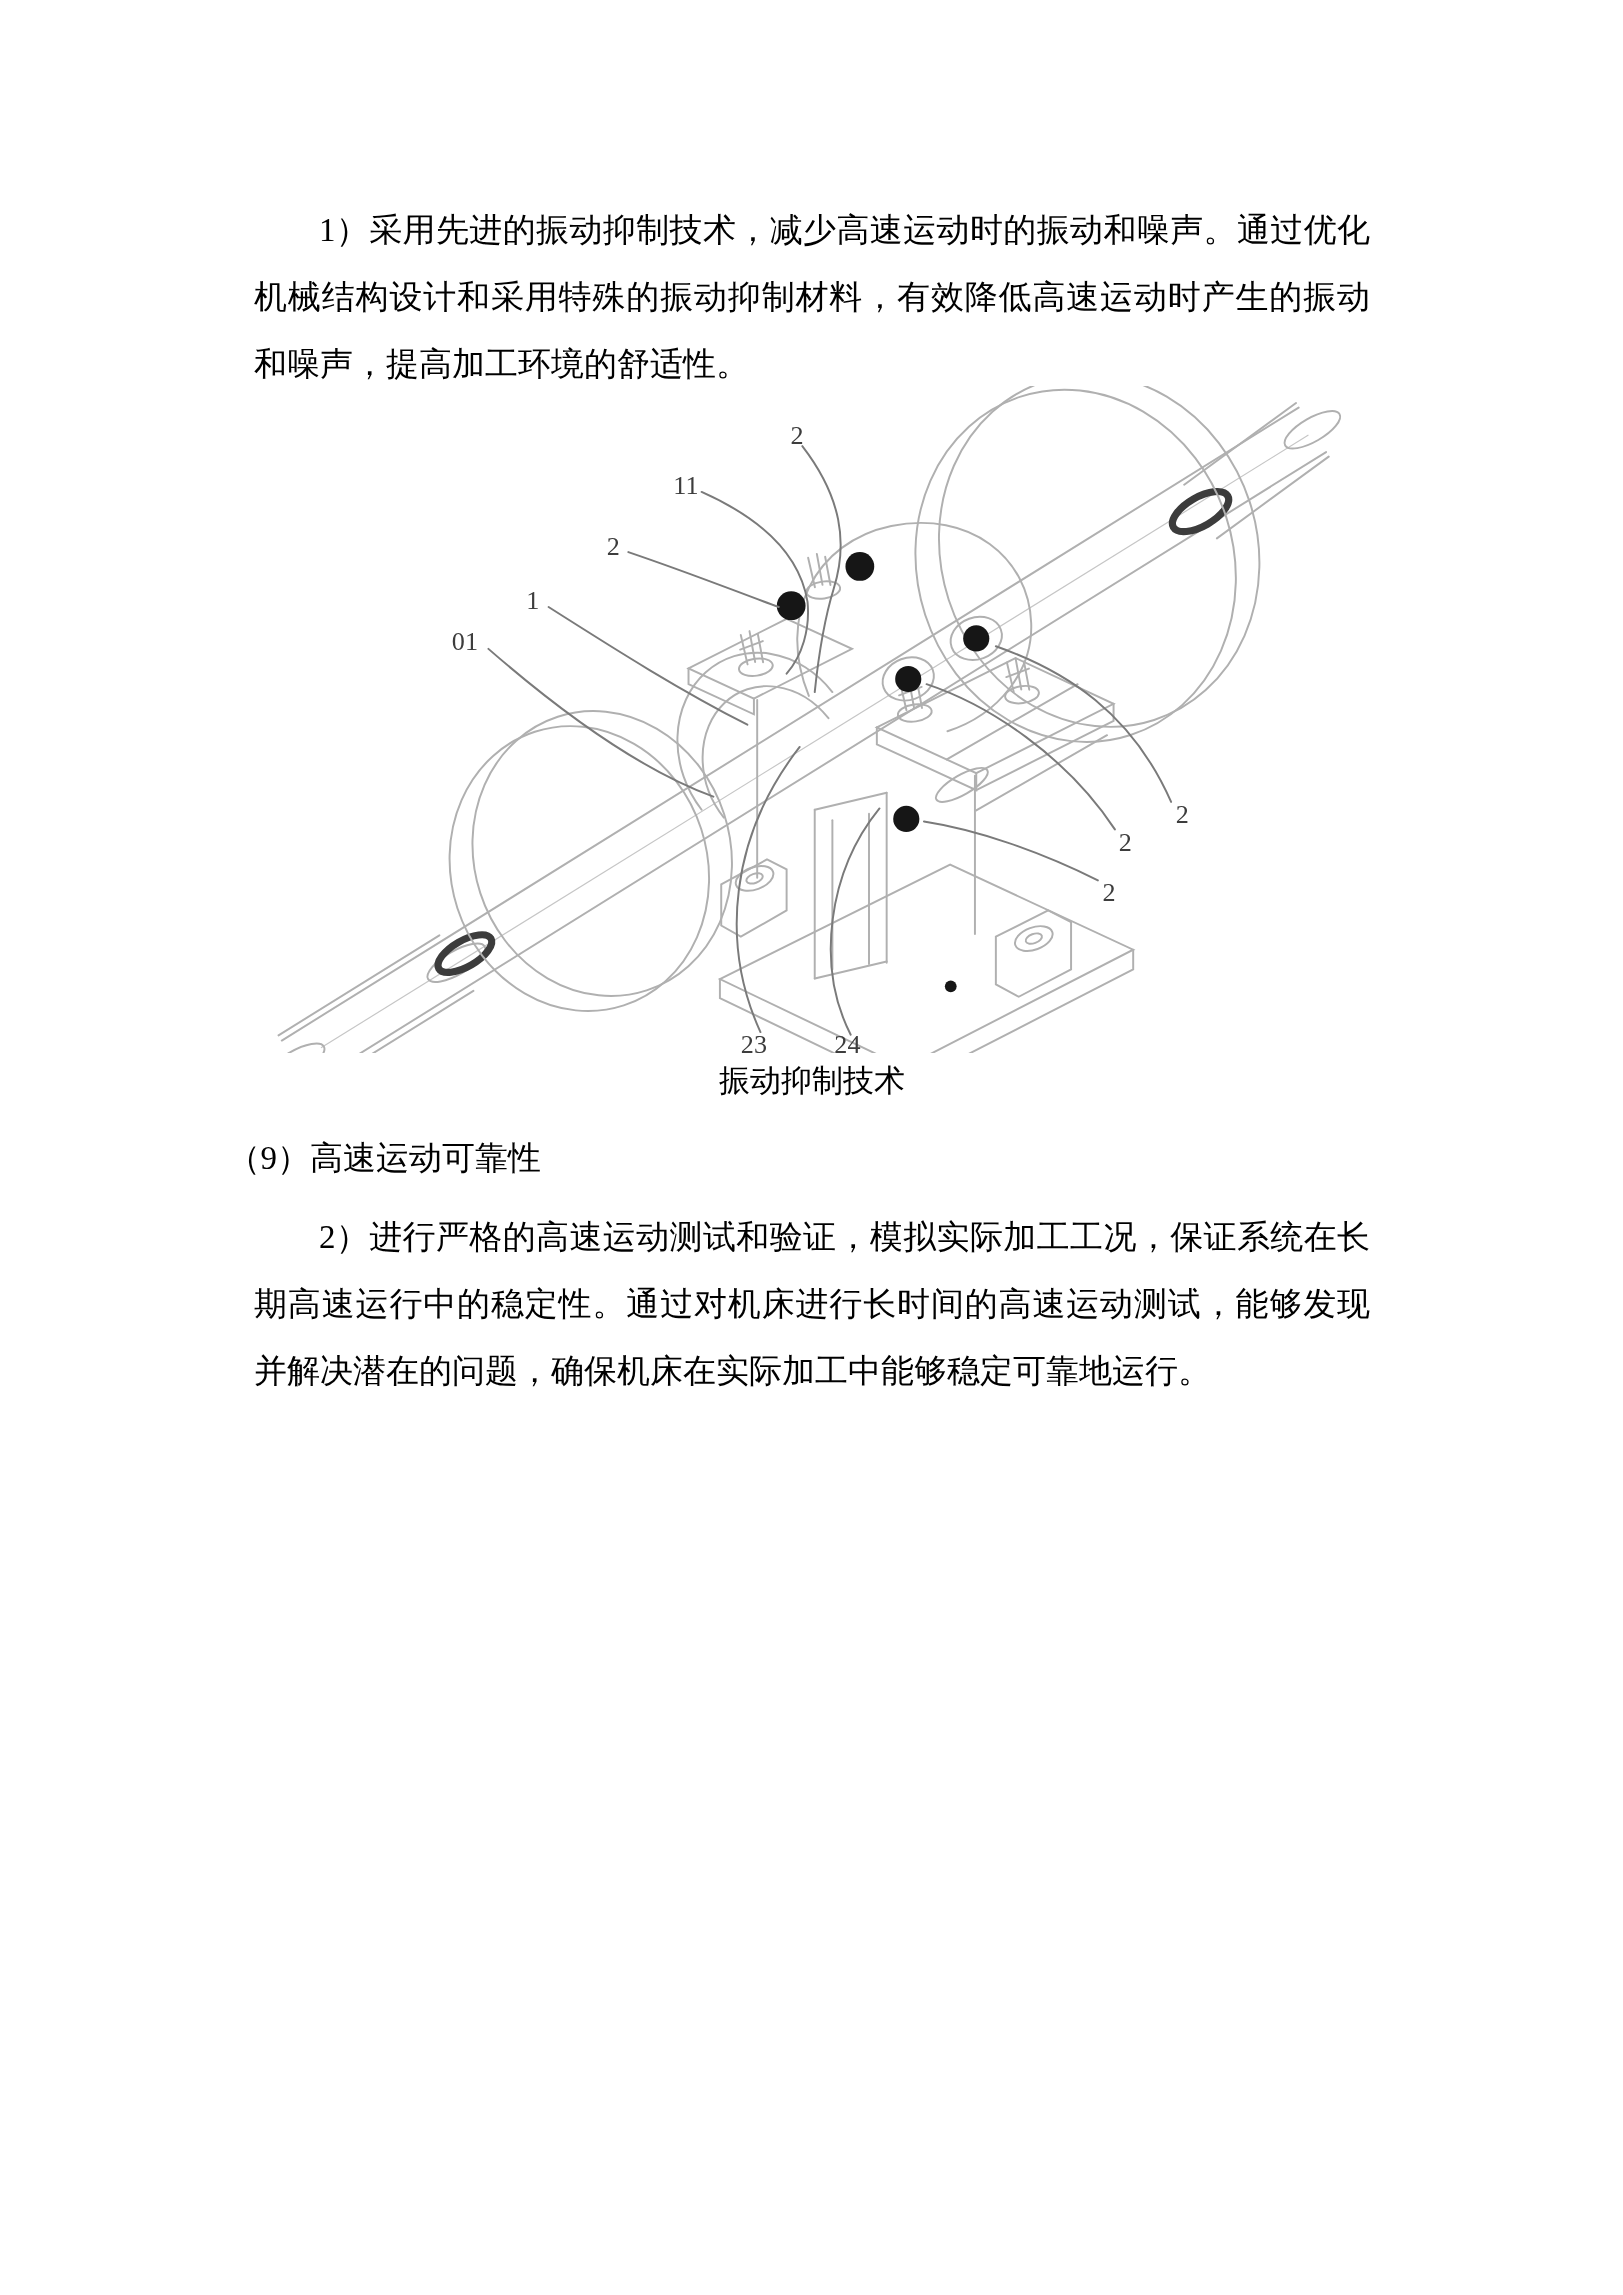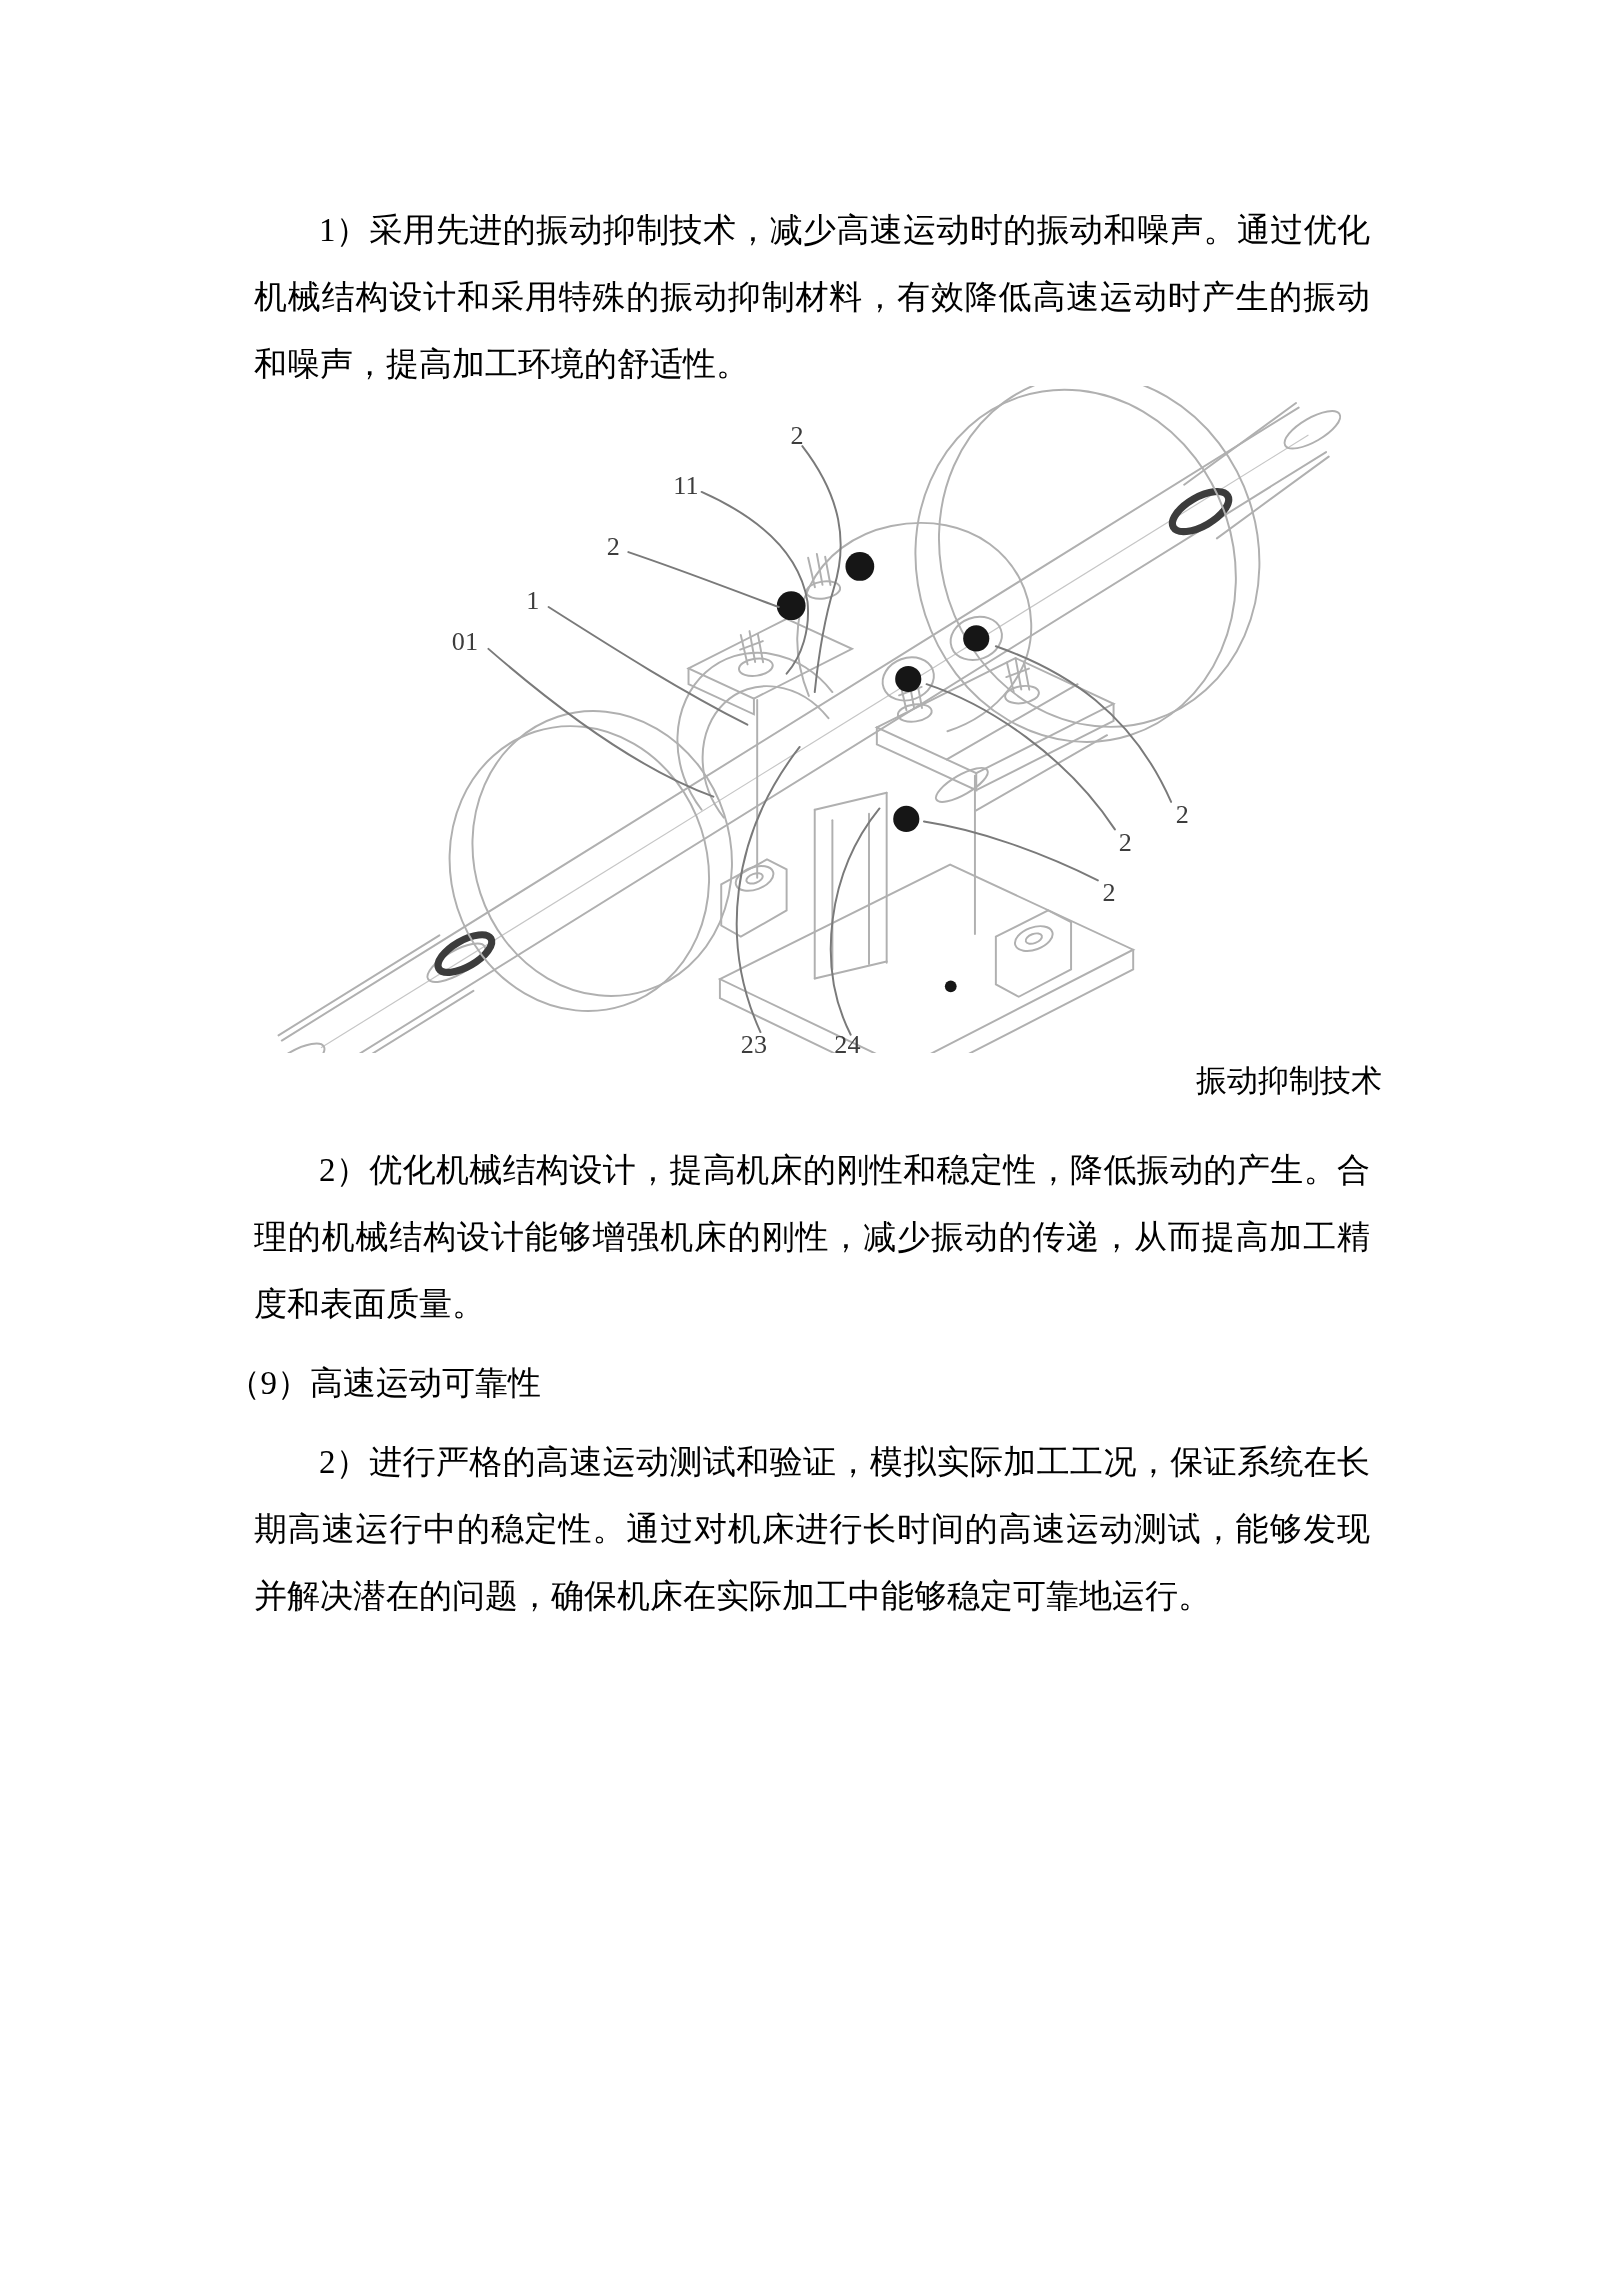--- a/index.html
+++ b/index.html
@@ -7,21 +7,21 @@
   .page-text{
     font-family:"Liberation Serif","DejaVu Serif",serif;
     font-size:33px;line-height:67px;color:#000;
     text-align:justify;text-justify:inter-ideograph;
   }
   .abs{position:absolute;}
   .para{text-indent:65px;margin:12px;}
   .subheading{text-indent:-14.4px;margin:0;}
   #para1-block{left:242px;top:185px;width:1140px;}
   #figure-block{left:262px;top:386px;width:1112px;height:667px;}
-  #figure-caption{left:242px;top:1061px;width:1140px;text-align:right;font-size:31px;line-height:39px;text-indent:0;}
+  #figure-caption{left:242px;top:1061px;width:1140px;text-align:center;font-size:31px;line-height:39px;text-indent:0;}
   #flow-block{left:242px;top:1125px;width:1140px;}
   
   .sk{stroke:#b0b0b0;fill:none;stroke-width:3;stroke-linecap:round;}
   .sk-thin{stroke:#c6c6c6;fill:none;stroke-width:1.8;}
   .sk-dark{stroke:#3c3c3c;fill:none;stroke-width:11;}
   .leader{stroke:#7a7a7a;fill:none;stroke-width:3;stroke-linecap:round;}
   .damper{fill:#161616;stroke:none;}
   .callout-num{font-family:"Liberation Serif","DejaVu Serif",serif;font-size:40px;fill:#3d3d3d;}
 </style>
 </head>
@@ -167,17 +167,16 @@
       <text class="callout-num" x="1295" y="788">2</text>
       <text class="callout-num" x="752" y="1020">23</text>
       <text class="callout-num" x="895" y="1020">24</text>
     </g>
   </svg>
 </div>
 
 <div class="abs page-text" id="figure-caption">振动抑制技术</div>
 
 <div class="abs page-text" id="flow-block">
-  <p class="para">2）优化机械结构设计，提高机床的刚性和稳定性，降低振动的产生。合理的机械结构设计能够增强机床的刚性，减少振动的传递，从而提高加工精度和表面质量。</p>
   <p class="subheading">（9）高速运动可靠性</p>
   <p class="para">2）进行严格的高速运动测试和验证，模拟实际加工工况，保证系统在长期高速运行中的稳定性。通过对机床进行长时间的高速运动测试，能够发现并解决潜在的问题，确保机床在实际加工中能够稳定可靠地运行。</p>
 </div>
 
 
 </body></html>

